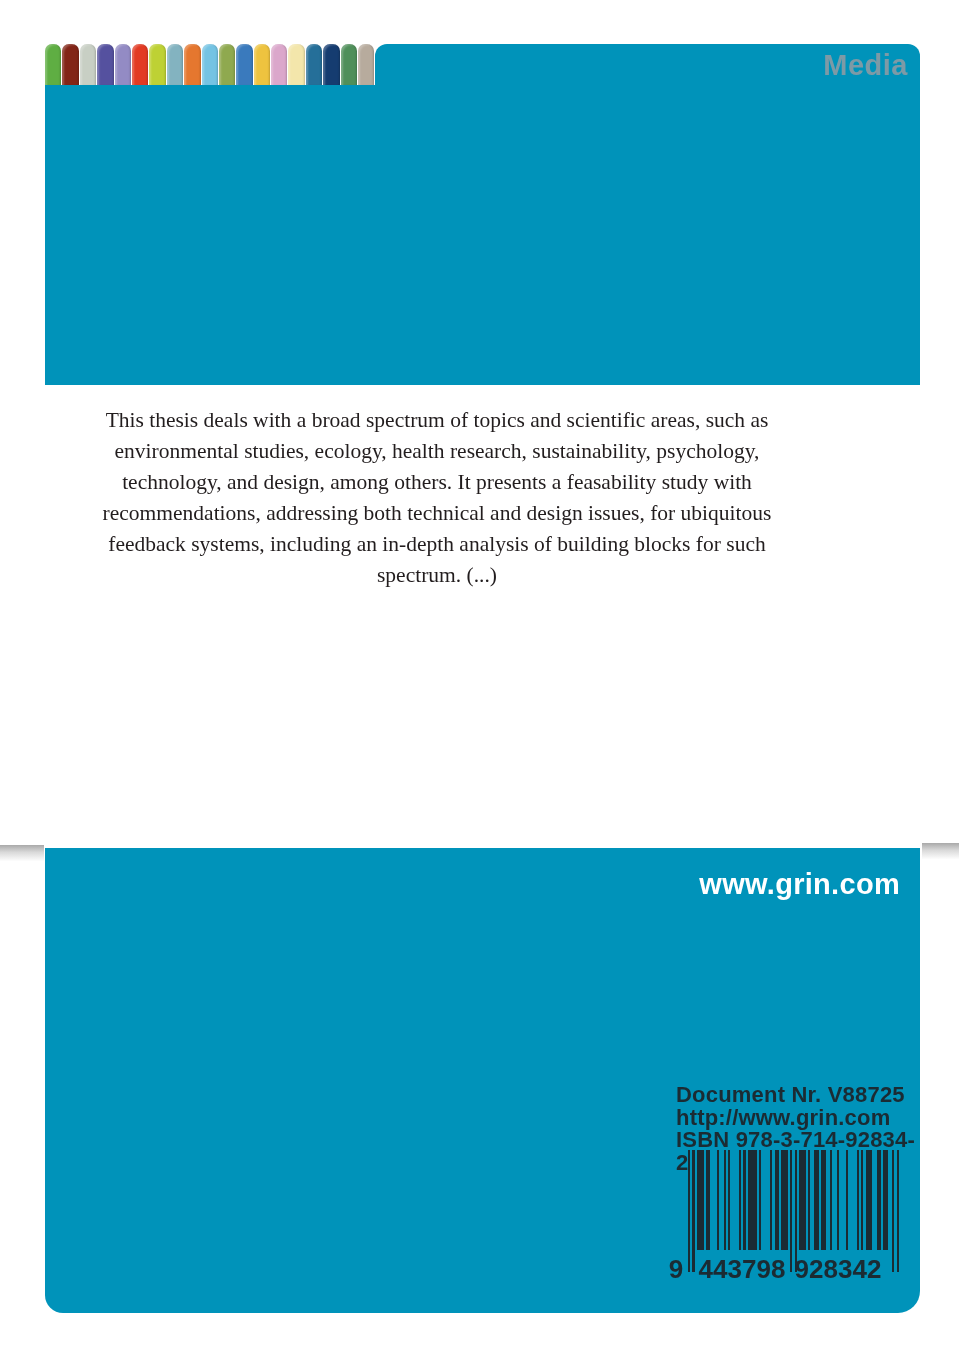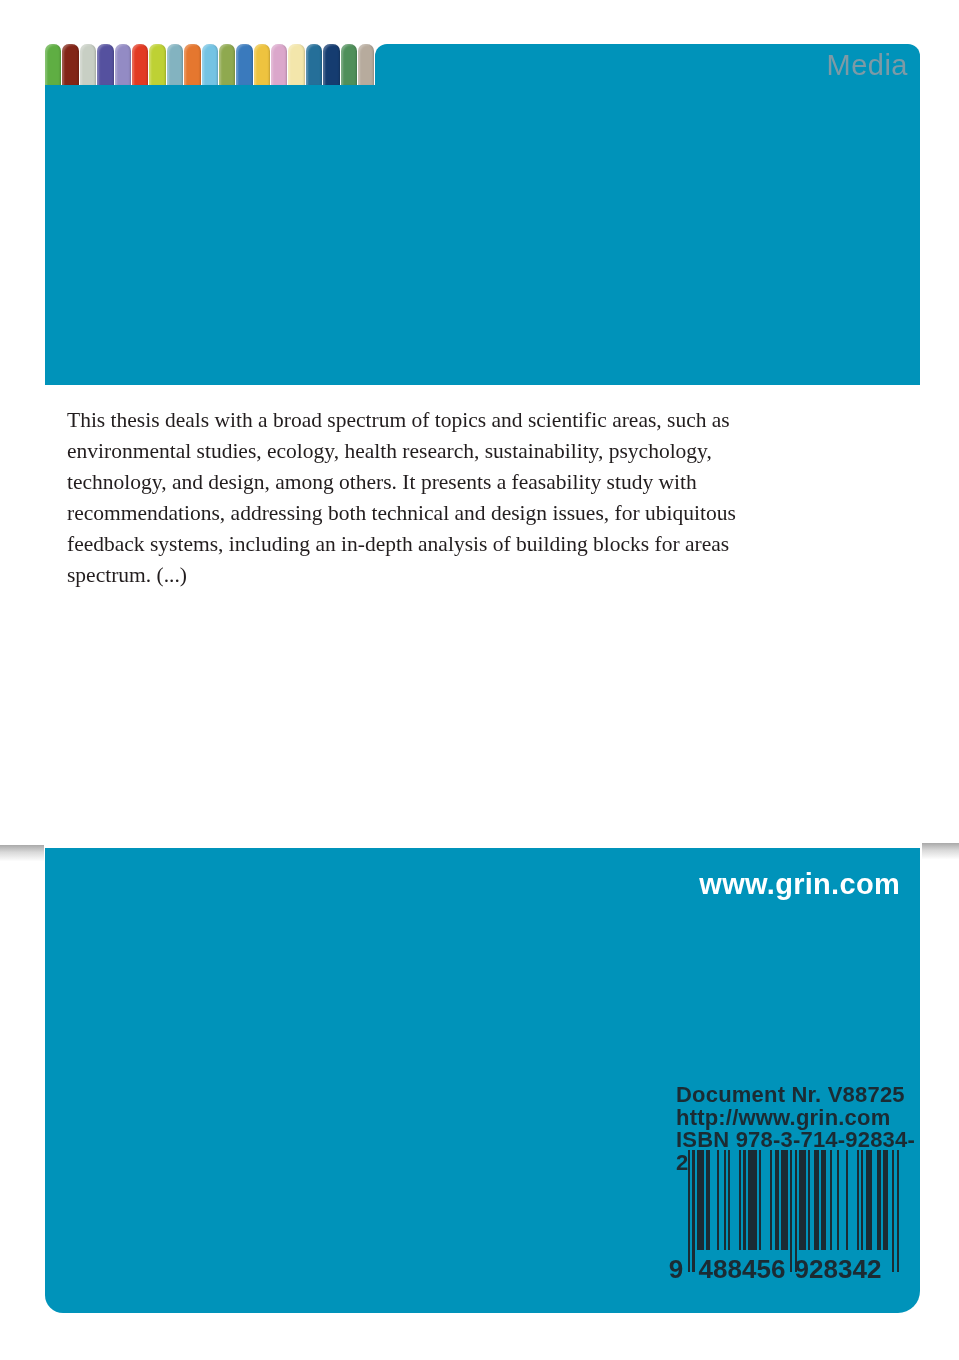--- a/index.html
+++ b/index.html
@@ -34,36 +34,37 @@
   .tab-extension {
     flex: 1;
     border-radius: 12px 12px 0 0;
     display: flex;
     justify-content: flex-end;
     align-items: center;
     padding-right: 12px;
   }
   .media-label {
     font-size: 29px;
-    font-weight: normal;
+    font-weight: bold;
     letter-spacing: 0.5px;
     line-height: 1;
     padding-top: 2px;
   }
   .top-body { flex: 1; }
 
   
   .description {
     position: absolute;
     left: 67px; top: 405px;
     width: 740px;
     font-family: "Liberation Serif", serif;
     font-size: 21.5px;
     line-height: 31px;
     color: #221d1e;
+    text-align: center;
   }
 
   
   .bottom-block {
     position: absolute;
     left: 45px; top: 848px;
     width: 875px; height: 465px;
     border-radius: 0 0 22px 18px;
   }
   .grin-url {
@@ -146,21 +147,21 @@
       </div>
     </div>
     <div class="top-body" id="top-body" style="background: rgb(0, 147, 186);"></div>
   </div>
 
   <div class="description" id="description" style="color: rgb(34, 29, 30);">
       <div>This thesis deals with a broad spectrum of topics and scientific areas, such as</div>
       <div>environmental studies, ecology, health research, sustainability, psychology,</div>
       <div>technology, and design, among others. It presents a feasability study with</div>
       <div>recommendations, addressing both technical and design issues, for ubiquitous</div>
-      <div>feedback systems, including an in-depth analysis of building blocks for areas</div>
+      <div>feedback systems, including an in-depth analysis of building blocks for such</div>
       <div>spectrum. (...)</div>
     </div>
 
   <div class="bottom-block" id="bottom-block" style="background: rgb(0, 147, 186);">
     <div class="grin-url">www.grin.com</div>
 
     <div class="doc-info" id="doc-info" style="color: rgb(27, 43, 51);">
         <div>Document Nr. V88725</div>
         <div>http://www.grin.com</div>
         <div>ISBN 978-3-714-92834-2</div>
@@ -258,21 +259,21 @@
           <div class="bar" style="background: transparent;"></div>
           <div class="bar" style="background: rgb(27, 43, 51);"></div>
           <div class="bar" style="background: rgb(27, 43, 51);"></div>
           <div class="bar" style="background: transparent;"></div>
           <div class="bar" style="background: transparent;"></div>
           <div class="bar tall" style="background: rgb(27, 43, 51);"></div>
           <div class="bar tall" style="background: transparent;"></div>
           <div class="bar tall" style="background: rgb(27, 43, 51);"></div>
         </div>
       <div class="barcode-digits digit-first" style="color: rgb(27, 43, 51);">9</div>
-      <div class="barcode-digits digit-group-1" style="color: rgb(27, 43, 51);">488456</div>
+      <div class="barcode-digits digit-group-1" style="color: rgb(27, 43, 51);">443798</div>
       <div class="barcode-digits digit-group-2" style="color: rgb(27, 43, 51);">928342</div>
     </div>
   </div>
 
   <div class="edge-shadow left"></div>
   <div class="edge-shadow right"></div>
 
 </div>
 
 </body></html>

